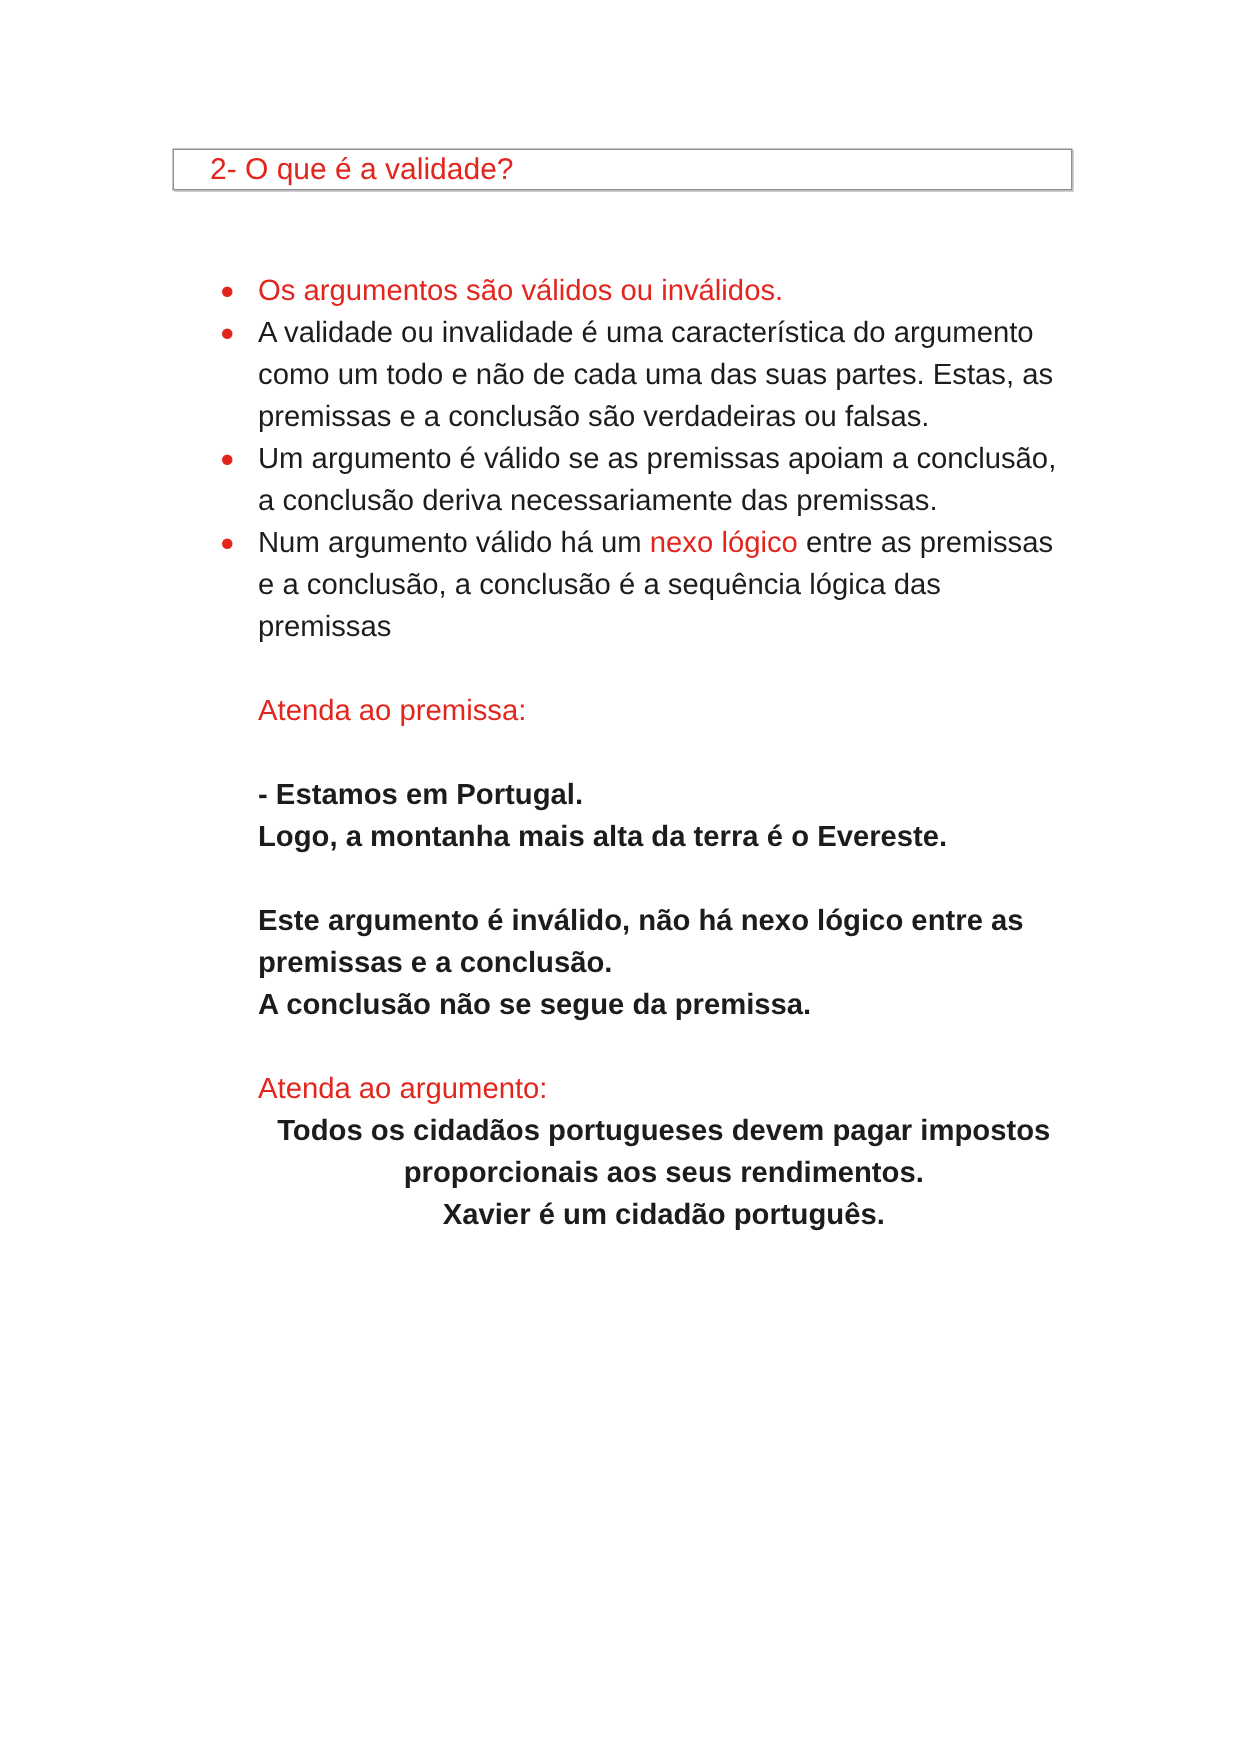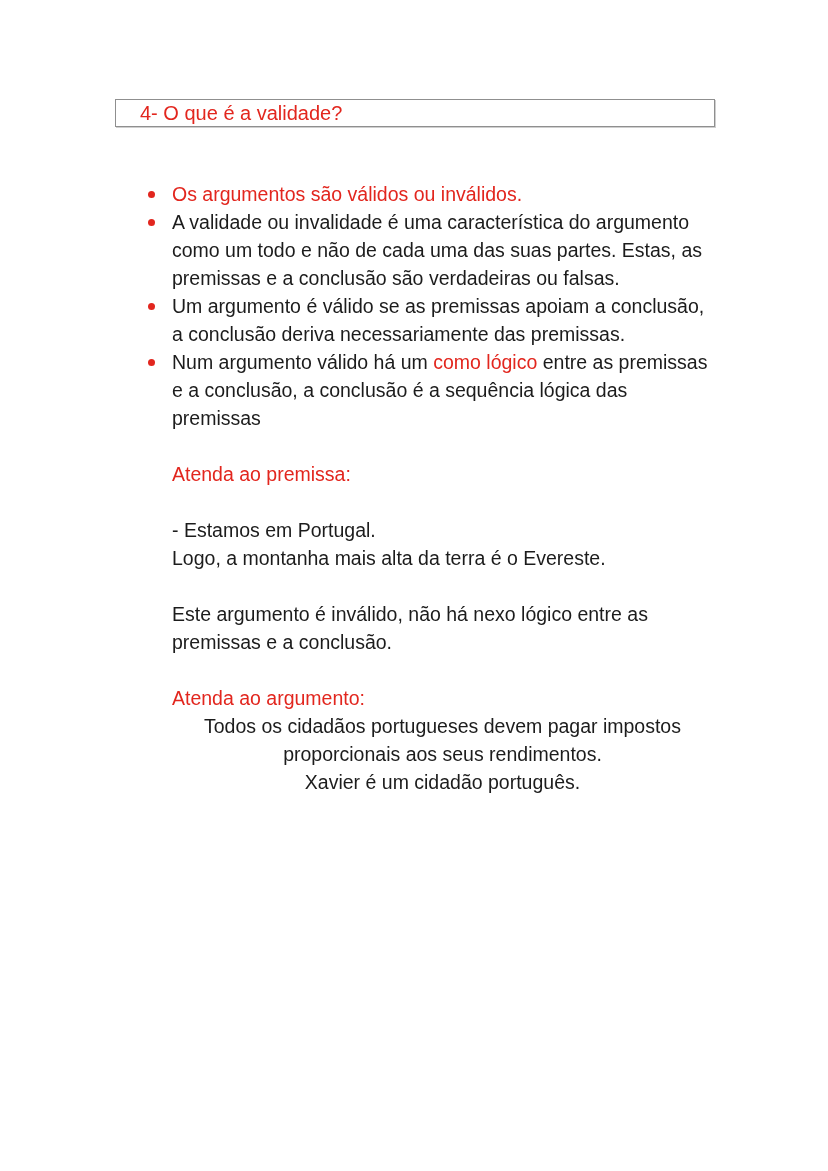--- a/index.html
+++ b/index.html
@@ -62,51 +62,52 @@
     width: 7px;
     height: 7px;
     border-radius: 50%;
     background: var(--red);
   }
   .red { color: var(--red); }
   .heading {
     color: var(--red);
     margin-top: 28px;
   }
-  .block { margin-top: 28px; }
+  .block { margin-top: 28px; font-weight: bold; }
   .block.tight { margin-top: 0; text-align: center; }
   .text-line { min-height: 28px; }
 </style>
 </head>
 <body>
 
 <div class="page">
 
   <div class="title-box">
-    <span class="title-text">4- O que é a validade?</span>
+    <span class="title-text">2- O que é a validade?</span>
   </div>
 
   <div class="content">
 
     <ul class="bullets">
         <li class="bullet-item"><span class="dot"></span><span><span class="red">Os argumentos são válidos ou inválidos.</span></span></li>
         <li class="bullet-item"><span class="dot"></span><span><span>A validade ou invalidade é uma característica do argumento como um todo e não de cada uma das suas partes. Estas, as premissas e a conclusão são verdadeiras ou falsas.</span></span></li>
         <li class="bullet-item"><span class="dot"></span><span><span>Um argumento é válido se as premissas apoiam a conclusão, a conclusão deriva necessariamente das premissas.</span></span></li>
-        <li class="bullet-item"><span class="dot"></span><span><span>Num argumento válido há um </span><span class="red">como lógico</span><span> entre as premissas e a conclusão, a conclusão é a sequência lógica das premissas</span></span></li>
+        <li class="bullet-item"><span class="dot"></span><span><span>Num argumento válido há um </span><span class="red">nexo lógico</span><span> entre as premissas e a conclusão, a conclusão é a sequência lógica das premissas</span></span></li>
       </ul>
 
     <div class="heading">Atenda ao premissa:</div>
 
     <div class="block">
         <div class="text-line">- Estamos em Portugal.</div>
         <div class="text-line">Logo, a montanha mais alta da terra é o Evereste.</div>
       </div>
 
     <div class="block">
         <div class="text-line">Este argumento é inválido, não há nexo lógico entre as premissas e a conclusão.</div>
+        <div class="text-line">A conclusão não se segue da premissa.</div>
       </div>
 
     <div class="heading">Atenda ao argumento:</div>
 
     <div class="block tight">
         <div class="text-line">Todos os cidadãos portugueses devem pagar impostos proporcionais aos seus rendimentos.</div>
         <div class="text-line">Xavier é um cidadão português.</div>
       </div>
 
   </div>

